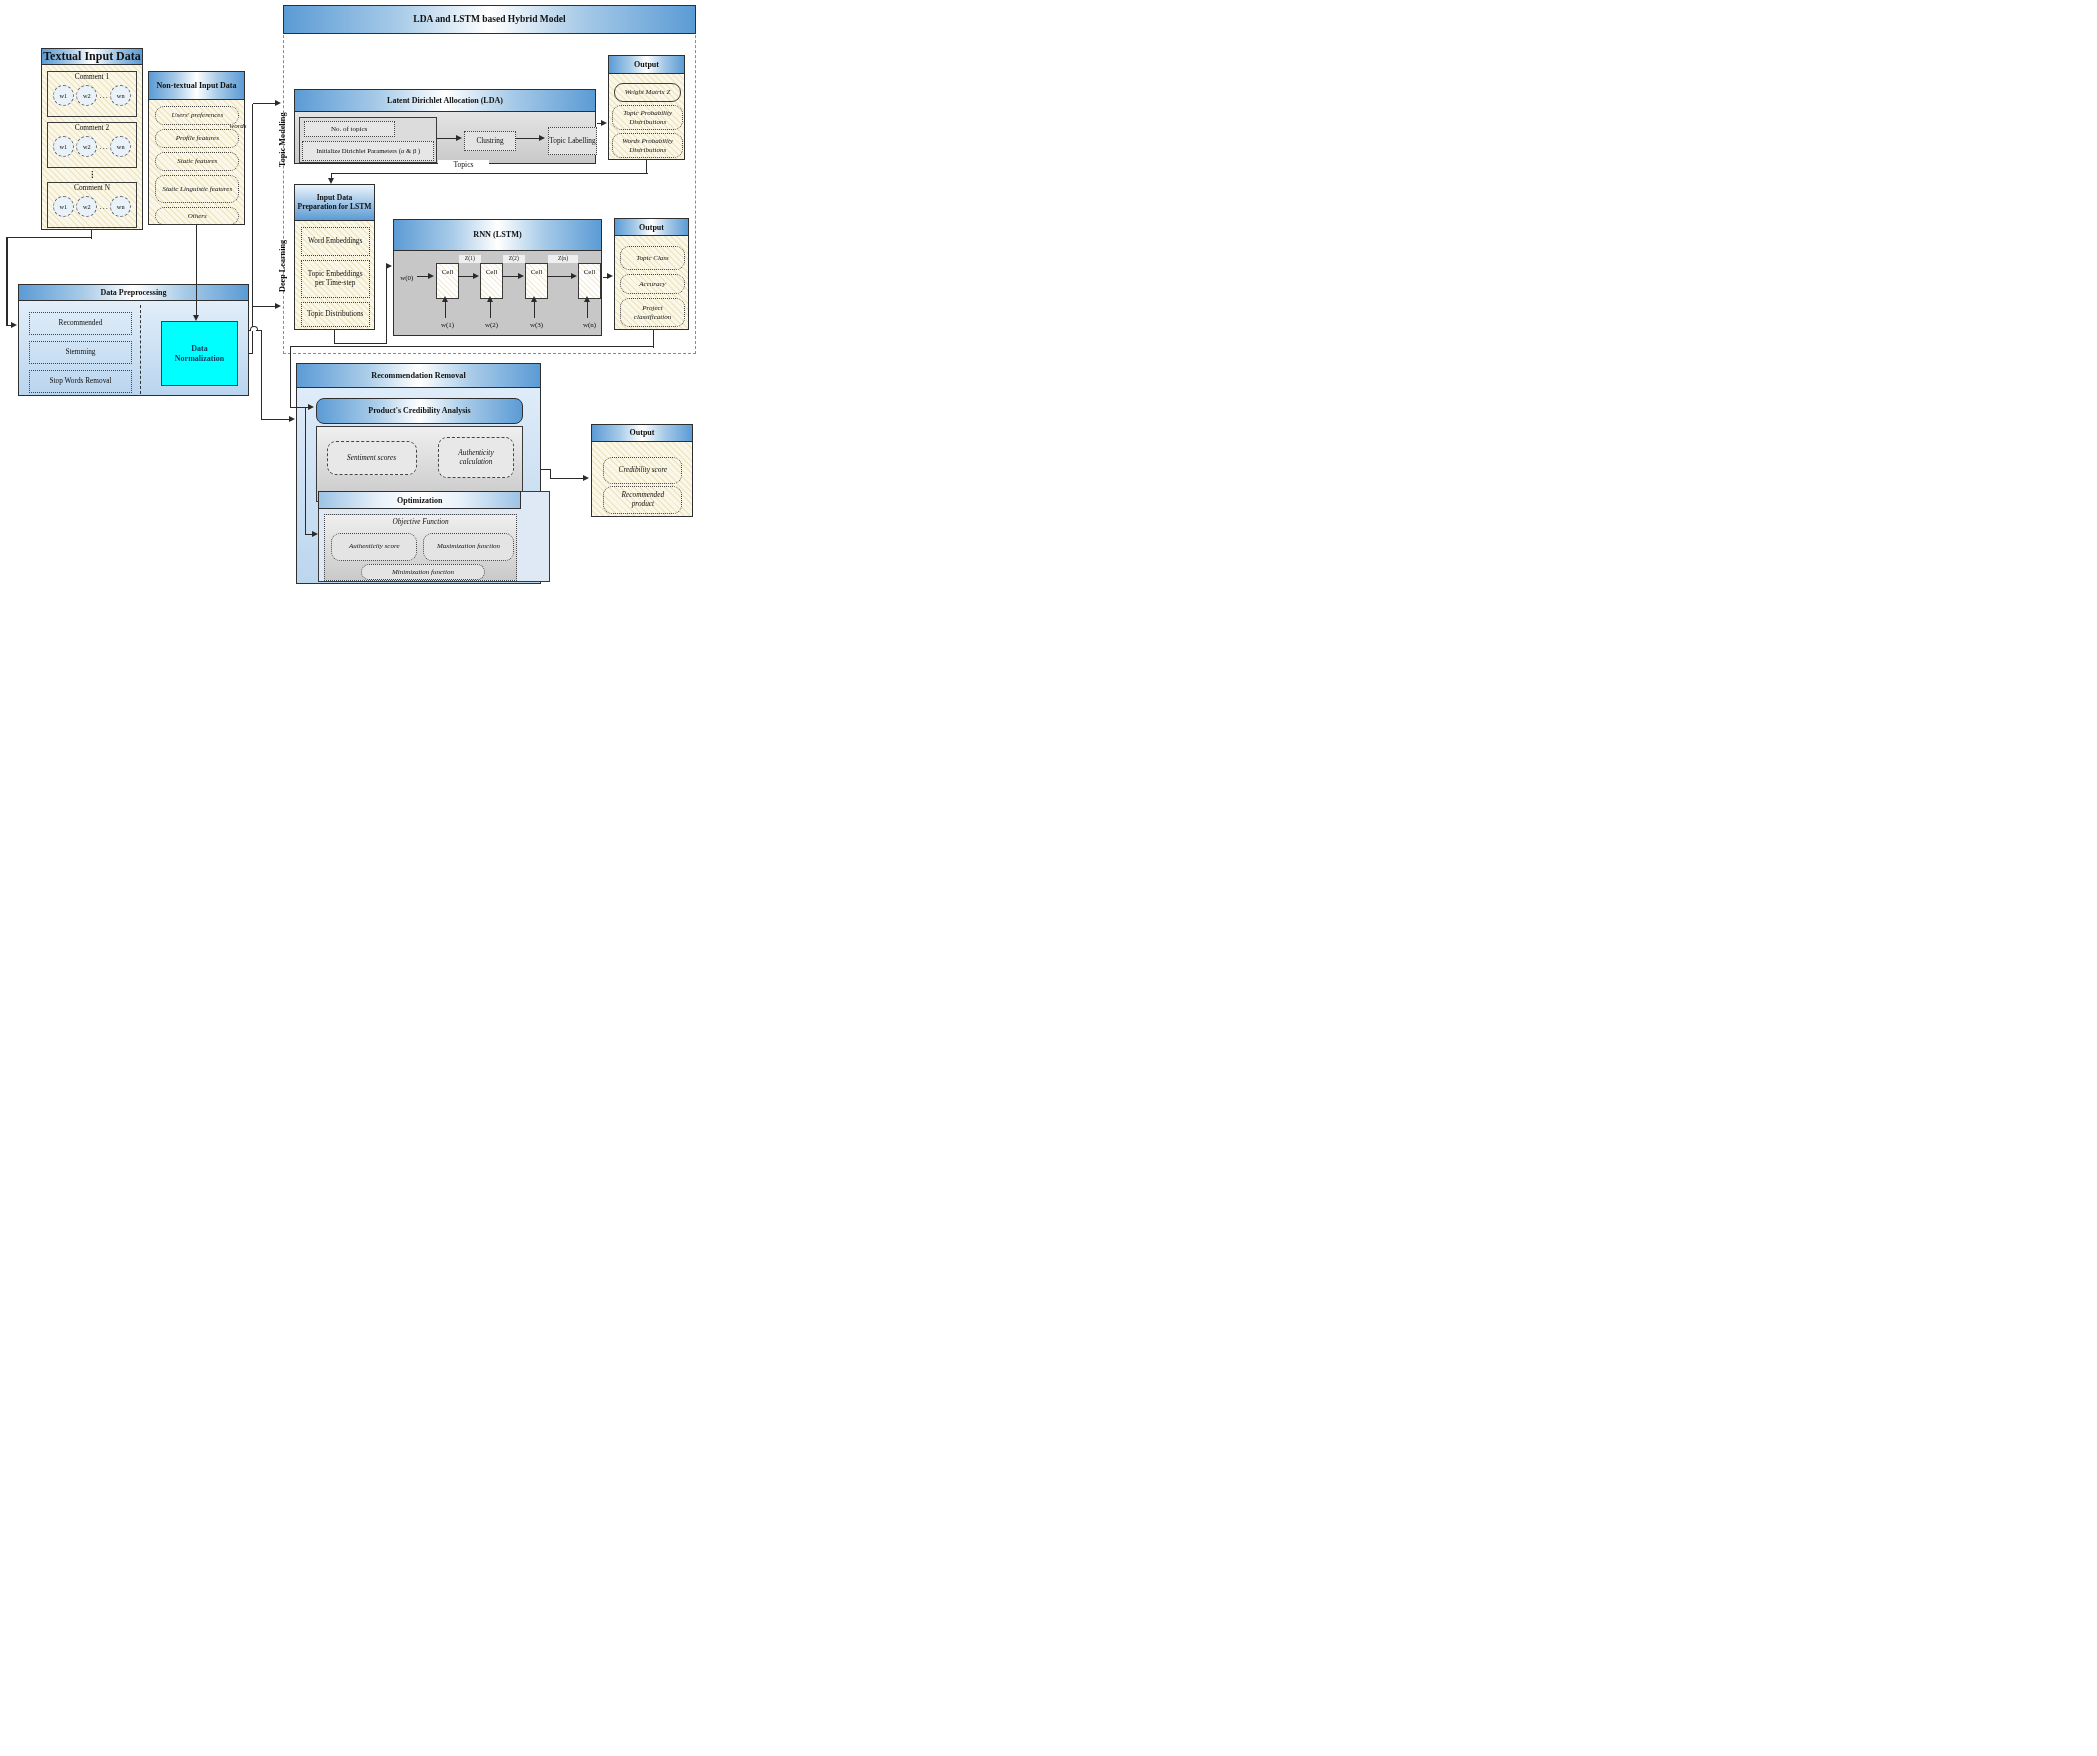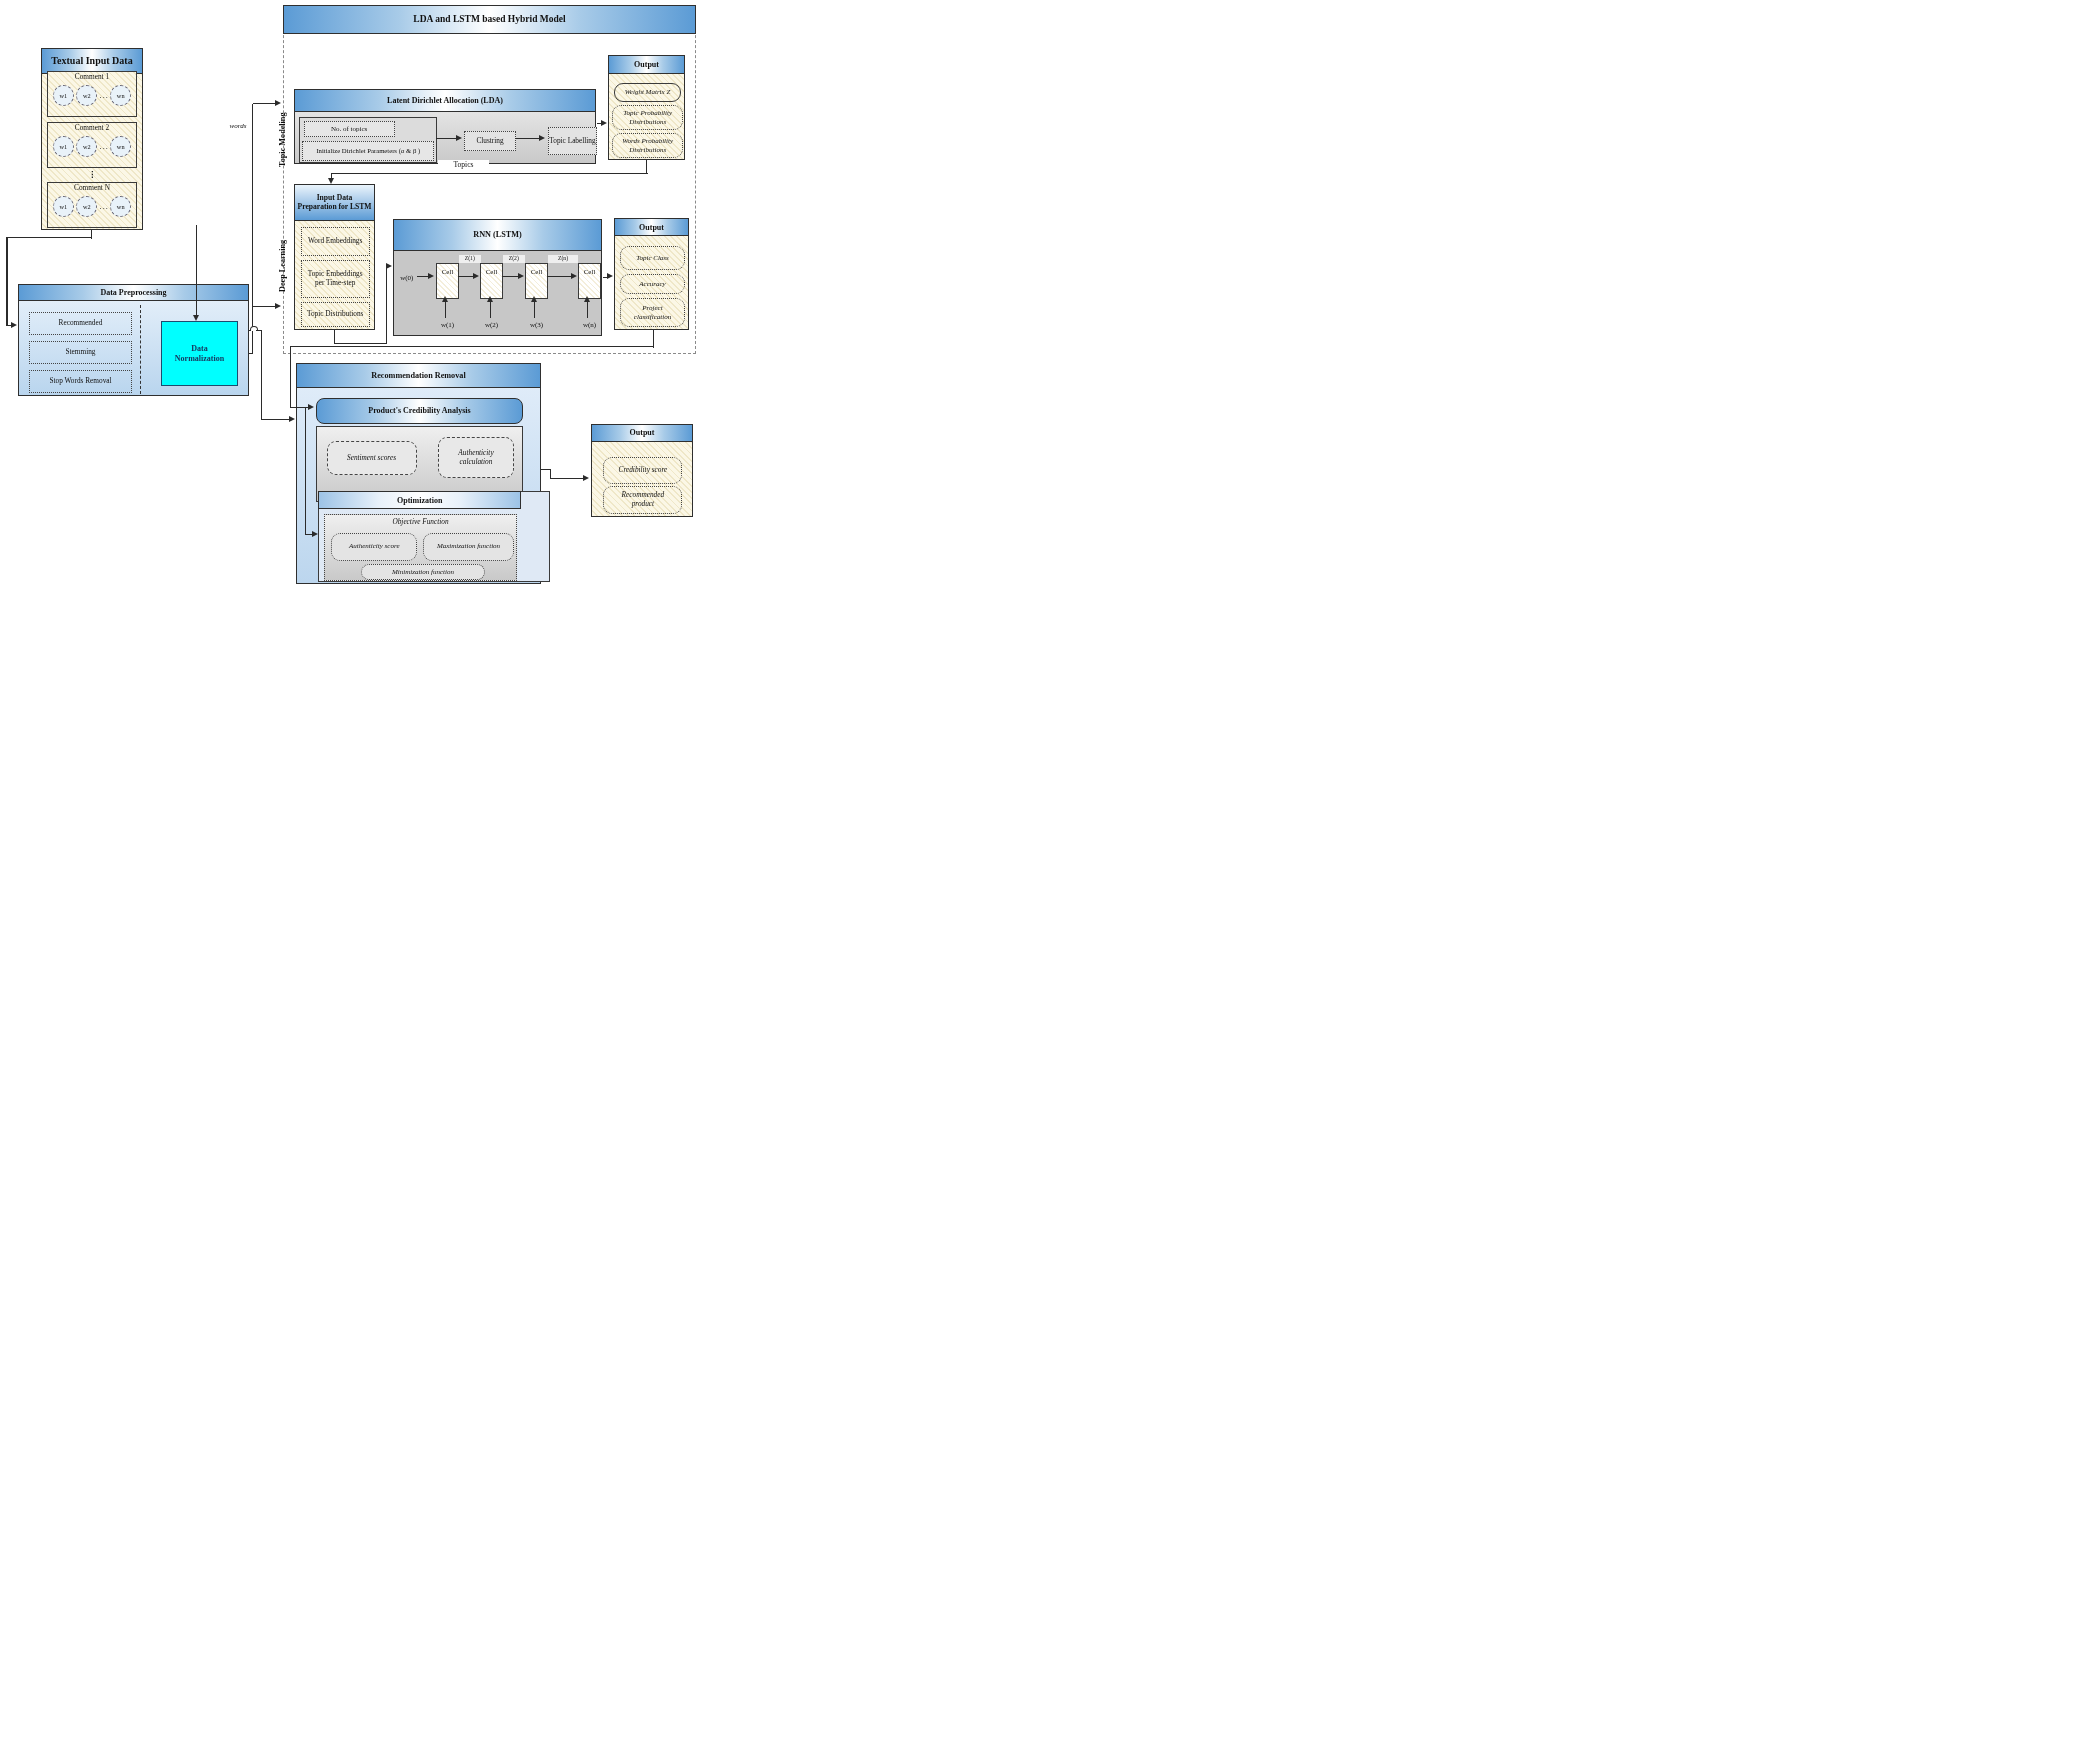--- a/index.html
+++ b/index.html
@@ -34,21 +34,21 @@
   .hop{position:absolute;width:6.3px;height:4.4px;border:1.3px solid #2b2b2b;border-bottom:none;border-radius:3.8px 3.8px 0 0;background:#fff;}
   .circle{width:19px;height:19px;border-radius:50%;border:0.8px dashed #667;background:#e9f2f9;
           display:flex;align-items:center;justify-content:center;font-size:6.3px;}
 </style>
 </head>
 <body>
 
 <div id="canvas">
 
   <div class="abs box hatch" style="left:41px;top:48px;width:102px;height:182px;">
-    <div class="hdr abs" style="left:-1px;top:-1px;width:102px;height:26px;font-size:10px;">Textual Input Data</div>
+    <div class="hdr abs" style="left:-1px;top:-1px;width:102px;height:17px;font-size:12px;">Textual Input Data</div>
 
     <div class="abs thin hatch" style="left:5px;top:22px;width:90px;height:46px;">
       <div class="lbl" style="height:11.4px;font-size:7.3px;">Comment 1</div>
       <div style="display:flex;justify-content:center;align-items:center;gap:2.5px;margin-top:1.9px;">
         <span class="circle">w1</span>
         <span class="circle">w2</span>
         <span style="font-size:6.3px;font-weight:bold;">. . .</span>
         <span class="circle">wn</span>
       </div>
     </div>
@@ -68,20 +68,28 @@
       <div class="lbl" style="height:11.4px;font-size:7.3px;">Comment N</div>
       <div style="display:flex;justify-content:center;align-items:center;gap:2.5px;margin-top:1.9px;">
         <span class="circle">w1</span>
         <span class="circle">w2</span>
         <span style="font-size:6.3px;font-weight:bold;">. . .</span>
         <span class="circle">wn</span>
       </div>
     </div>
   </div>
 
+  <div class="abs box hatch" style="left:148px;top:71px;width:97px;height:154px;">
+    <div class="hdr abs" style="left:-1px;top:-1px;width:97px;height:29px;font-size:8px;padding:0 3.8px;">Non-textual Input Data</div>
+    <div class="abs dot lbl it" style="left:6.3px;top:34px;width:84px;height:19px;font-size:7px;">Users' preferences</div>
+    <div class="abs dot lbl it" style="left:6.3px;top:57px;width:84px;height:19px;font-size:7px;">Profile features</div>
+    <div class="abs dot lbl it" style="left:6.3px;top:80px;width:84px;height:19px;font-size:7px;">Static features</div>
+    <div class="abs dot lbl it" style="left:6.3px;top:103px;width:84px;height:28px;font-size:7px;padding:0 5px;">Static Linguistic features</div>
+    <div class="abs dot lbl it" style="left:6.3px;top:135px;width:84px;height:18px;font-size:7px;">Others</div>
+  </div>
 
   <div class="abs box blueb" style="left:18px;top:284px;width:231px;height:112px;">
     <div class="hdr abs" style="left:-1px;top:-1px;width:231px;height:17px;font-size:8px;">Data Preprocessing</div>
     <div class="abs dot lbl" style="left:10px;top:27px;width:103px;height:23px;font-size:7.3px;">Recommended</div>
     <div class="abs dot lbl" style="left:10px;top:56px;width:103px;height:23px;font-size:7.3px;">Stemming</div>
     <div class="abs dot lbl" style="left:10px;top:85px;width:103px;height:23px;font-size:7.3px;">Stop Words Removal</div>
     <div class="abs" style="left:121px;top:20px;width:0;height:89px;border-left:1px dashed #333;"></div>
     <div class="abs lbl b" style="left:142px;top:36px;width:77px;height:65px;background:#00ffff;border:1.1px solid #1d4b6e;font-size:8px;color:#17365d;padding:0 6.3px;">Data Normalization</div>
   </div>
 

